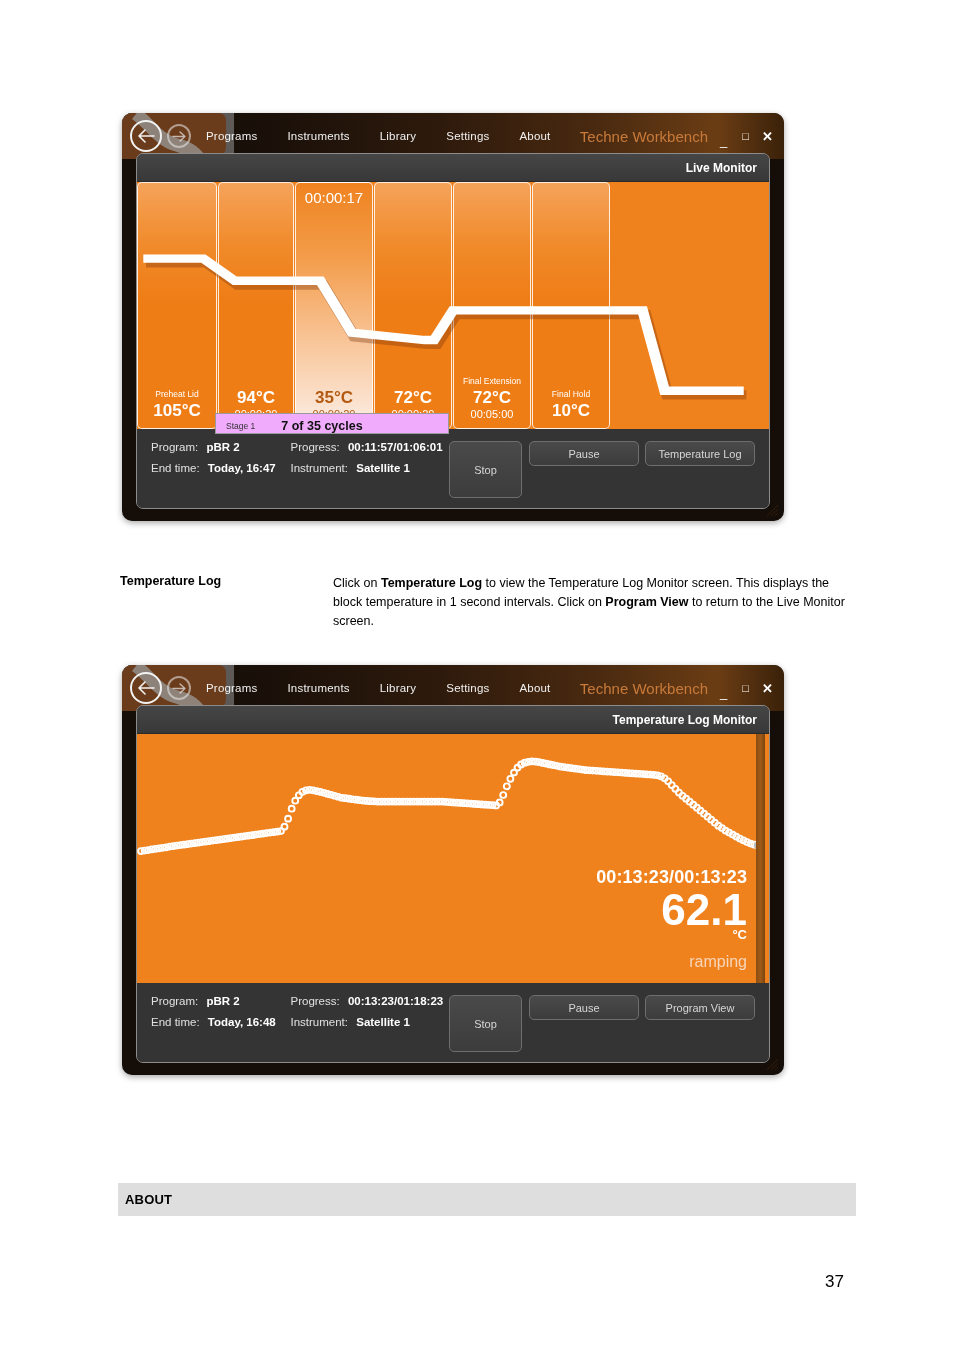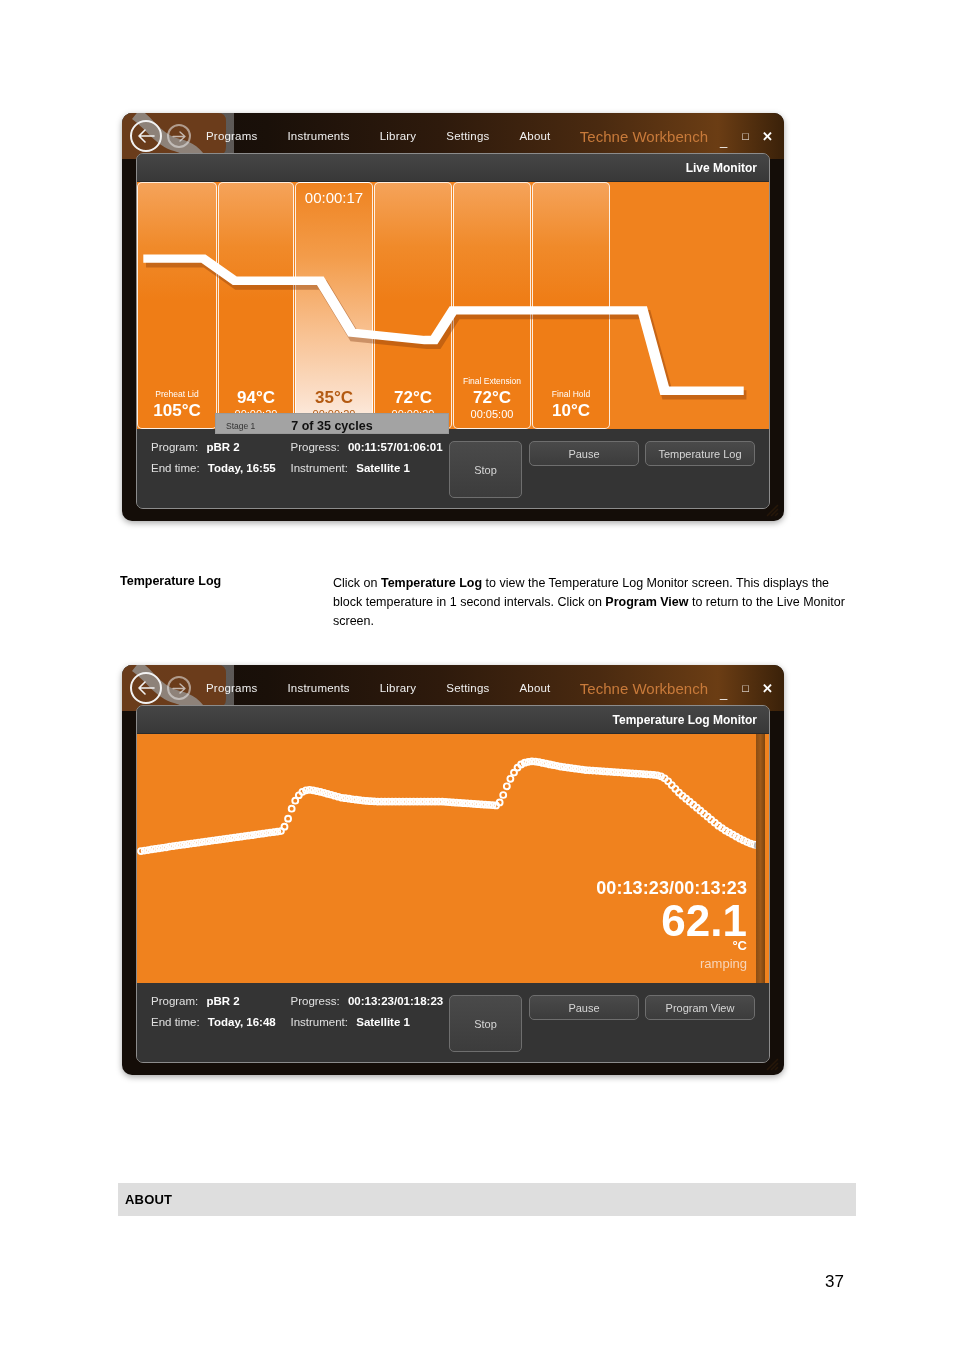--- a/index.html
+++ b/index.html
@@ -110,24 +110,24 @@
   .s-name { font-size:8.5px; color:#ffffff; display:block; margin-bottom:1px; }
   .s-temp { font-size:17px; font-weight:bold; color:#ffffff; display:block; }
   .s-dur  { font-size:11px; color:#ffffff; display:block; margin-top:1px; }
   .stage.active .s-temp { color:#b35a12; }
   .stage.active .s-dur  { color:#b35a12; }
 
   .trace { position:absolute; left:0; top:0; width:100%; height:100%; pointer-events:none; }
 
   
   .cycle-banner {
-    position:absolute; background:#a3a3a3;
+    position:absolute; background:#f0abfc;
     border:1px solid #9a9a9a;
     display:flex; align-items:center;
-    padding:4px 14px 0 10px; gap:36px;
+    padding:4px 14px 0 10px; gap:26px;
     z-index:5;
   }
   .cycle-stage { font-size:8.5px; color:#333; }
   .cycle-count { font-size:12.5px; font-weight:bold; color:#111; }
 
   
   .footer {
     flex:0 0 auto; position:relative;
     background:#343434; padding:12px 10px 10px 14px;
     display:flex; align-items:flex-start;
@@ -165,21 +165,21 @@
   .log-scroll {
     position:absolute; right:4px; top:0; bottom:0; width:9px;
     background: linear-gradient(90deg,#8a4d13 0%,#a05a18 50%,#7a440f 100%);
   }
   .readout {
     position:absolute; right:22px; bottom:12px; text-align:right; color:#ffffff;
   }
   .ro-time { font-size:18px; font-weight:bold; letter-spacing:.1px; }
   .ro-temp { font-size:44px; font-weight:bold; line-height:.95; margin-top:1px; }
   .ro-unit { font-size:13px; font-weight:bold; margin-top:-4px; }
-  .ro-state { font-size:13px; color:#f7d5ba; margin-top:3px; }
+  .ro-state { font-size:16px; color:#f7d5ba; margin-top:11px; }
 
   
   .doc-term {
     position:absolute; left:120px; top:574px; width:200px;
     font-size:12.5px; font-weight:bold; color:#000;
   }
   .doc-body {
     position:absolute; left:333px; top:574px; width:522px;
     font-size:12.5px; color:#000; line-height:1.52;
   }
@@ -293,21 +293,21 @@
       </div>
 
       <div class="footer">
         <div class="f-col c1">
           <div class="f-row">
             <span class="lab">Program:</span>
             <span class="val">pBR 2</span>
           </div>
           <div class="f-row">
             <span class="lab">End time:</span>
-            <span class="val">Today, 16:55</span>
+            <span class="val">Today, 16:47</span>
           </div>
         </div>
         <div class="f-col c2">
           <div class="f-row">
             <span class="lab">Progress:</span>
             <span class="val">00:11:57/01:06:01</span>
           </div>
           <div class="f-row">
             <span class="lab">Instrument:</span>
             <span class="val">Satellite 1</span>

